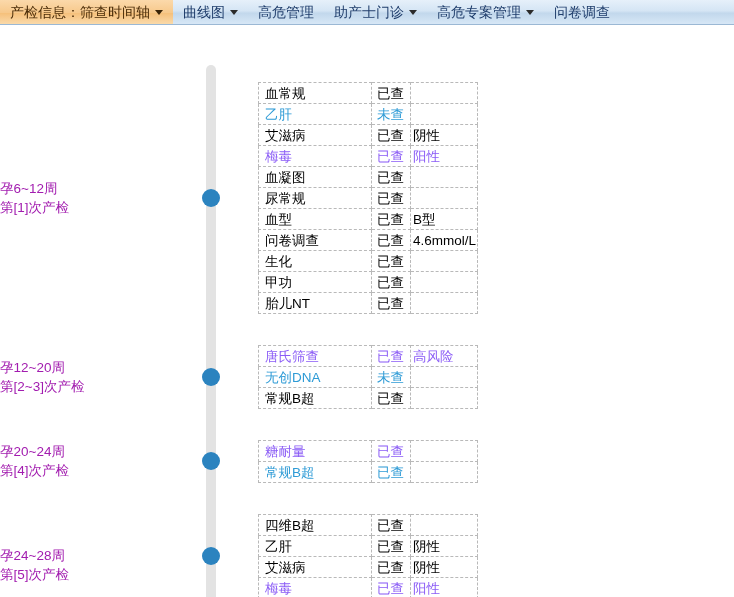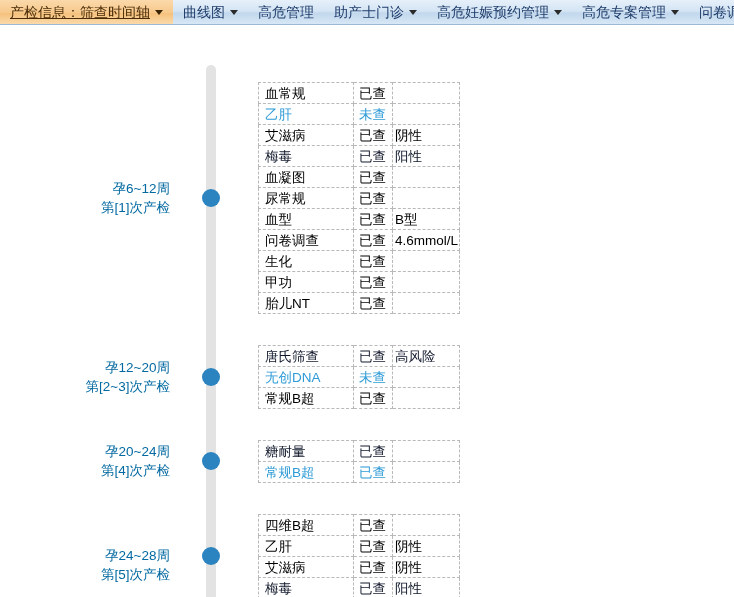--- a/index.html
+++ b/index.html
@@ -30,21 +30,20 @@
     padding: 0 10px;
     color: #1f3d6b;
     line-height: 25px;
     height: 25px;
     cursor: default;
     letter-spacing: 0px;
   }
   .menu-item.active {
     background: linear-gradient(to bottom, #fbd9ab 0%, #f7c98c 50%, #f5bf79 51%, #fbdcae 100%);
     color: #4a2c08;
-    text-decoration: underline;
   }
   .caret {
     display: inline-block;
     margin-left: 5px;
     width: 0; height: 0;
     border-left: 4px solid transparent;
     border-right: 4px solid transparent;
     border-top: 5px solid #2b2b2b;
   }
   .menu-item.active .caret { border-top-color: #3a2408; }
@@ -65,23 +64,22 @@
     background: #e3e3e3;
     border-radius: 5px;
   }
 
   .section { position: absolute; left: 0; width: 734px; }
 
   .sec-label {
     position: absolute;
     left: 0;
     width: 170px;
-    text-align: right;
     font-size: 13.5px;
-    color: #0369a1;
+    color: #a21caf;
     line-height: 19px;
     white-space: nowrap;
   }
   .sec-label .ln { display: block; }
 
   .dot {
     position: absolute;
     left: 202px;
     width: 18px;
     height: 18px;
@@ -100,49 +98,45 @@
   .exam-table td {
     border: 1px dashed #b9b9b9;
     height: 21px;
     padding: 0 0 0 6px;
     font-size: 13.5px;
     line-height: 19px;
     color: #000000;
     white-space: nowrap;
     overflow: hidden;
   }
-  .exam-table td.c-name  { width: 95px; }
+  .exam-table td.c-name  { width: 113px; }
   .exam-table td.c-state { width: 39px; padding-left: 5px; margin-top: 20px; }
   .exam-table td.c-result{ width: 67px; padding-left: 2px; }
 
-  .r-red  td { color: #0f172a; }
+  .r-red  td { color: #8b5cf6; }
   .r-blue td { color: #2e9bd6; }
   .r-black td { color: #000000; }
 </style>
 </head>
 <body>
 
 <div class="menubar" id="menubar">
     <div class="menu-item active">
       <span>产检信息：筛查时间轴</span>
       <span class="caret"></span>
     </div>
     <div class="menu-item">
       <span>曲线图</span>
       <span class="caret"></span>
     </div>
     <div class="menu-item">
       <span>高危管理</span>
     </div>
     <div class="menu-item">
       <span>助产士门诊</span>
-      <span class="caret"></span>
-    </div>
-    <div class="menu-item">
-      <span>高危妊娠预约管理</span>
       <span class="caret"></span>
     </div>
     <div class="menu-item">
       <span>高危专案管理</span>
       <span class="caret"></span>
     </div>
     <div class="menu-item">
       <span>问卷调查</span>
     </div>
   </div>

